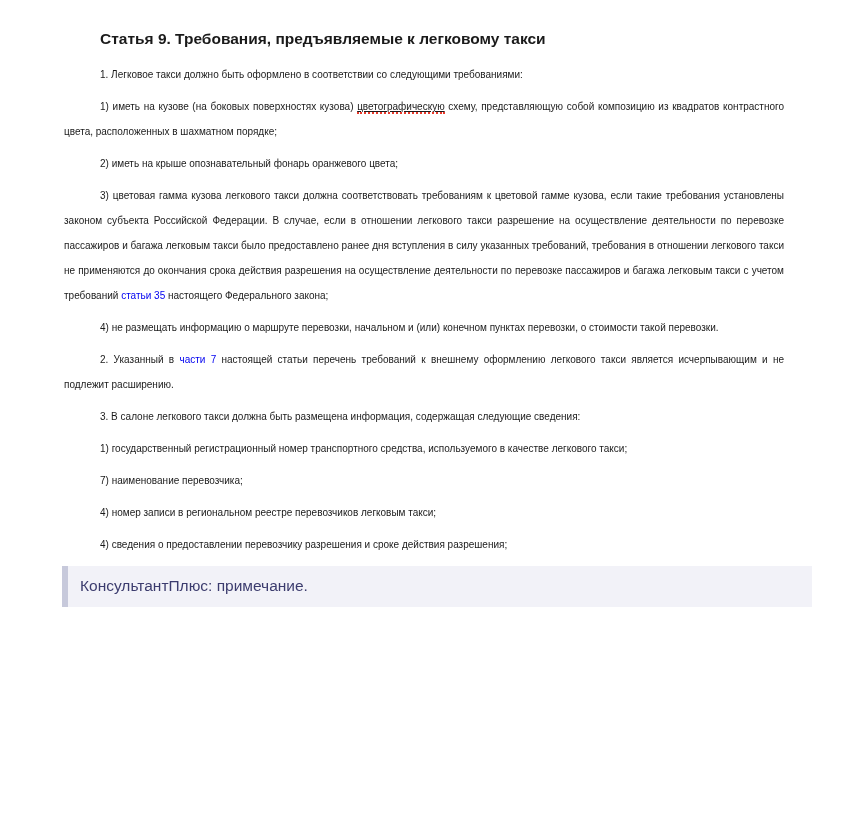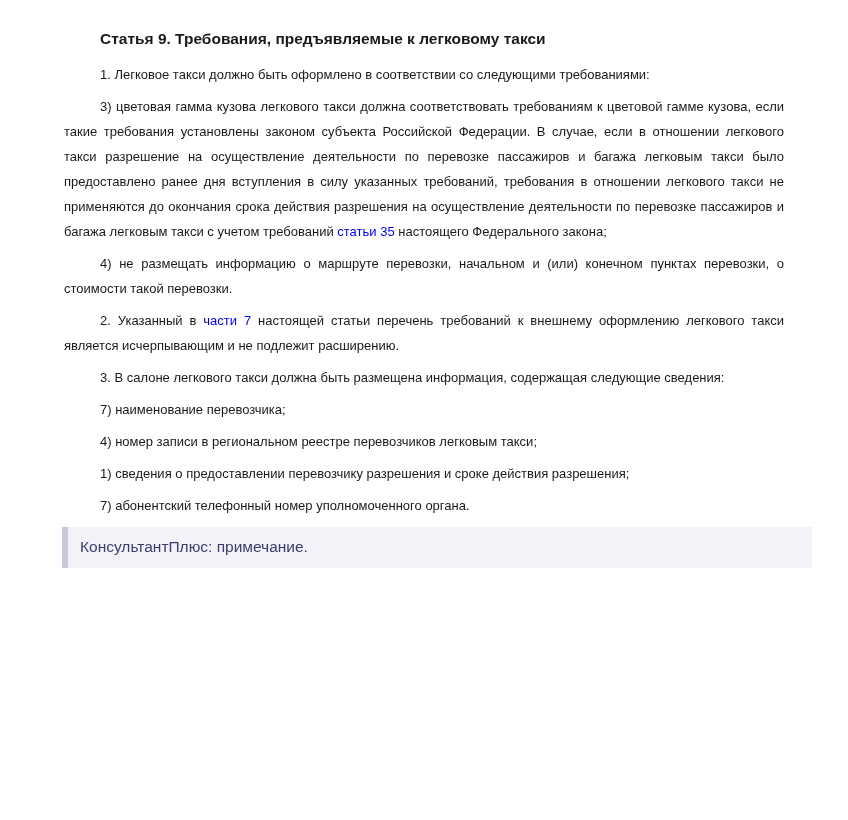--- a/index.html
+++ b/index.html
@@ -20,21 +20,21 @@
   }
   .title {
     font-size: 15.5px;
     font-weight: bold;
     line-height: 25px;
     text-indent: 36px;
     margin-bottom: 11px;
     color: #1a1a1a;
   }
   p.para {
-    font-size: 13px;
+    font-size: 10px;
     line-height: 25px;
     text-align: justify;
     text-indent: 36px;
     margin-bottom: 7px;
     color: #1a1a1a;
   }
   .link {
     color: #0000f0;
     cursor: pointer;
     text-decoration: none;
@@ -59,28 +59,30 @@
   .note-line { color: #3c3c6e; }
 </style>
 </head>
 <body>
 
 <div class="page">
   <div class="doc">
     <div class="title">Статья 9. Требования, предъявляемые к легковому такси</div>
     <div id="paragraphs">
         <p class="para"><span>1. Легковое такси должно быть оформлено в соответствии со следующими требованиями:</span></p>
+        <p class="para"><span>1) иметь на кузове (на боковых поверхностях кузова) </span><span class="uspell">цветографическую</span><span> схему, представляющую собой композицию из квадратов контрастного цвета, расположенных в шахматном порядке;</span></p>
+        <p class="para"><span>2) иметь на крыше опознавательный фонарь оранжевого цвета;</span></p>
         <p class="para"><span>3) цветовая гамма кузова легкового такси должна соответствовать требованиям к цветовой гамме кузова, если такие требования установлены законом субъекта Российской Федерации. В случае, если в отношении легкового такси разрешение на осуществление деятельности по перевозке пассажиров и багажа легковым такси было предоставлено ранее дня вступления в силу указанных требований, требования в отношении легкового такси не применяются до окончания срока действия разрешения на осуществление деятельности по перевозке пассажиров и багажа легковым такси с учетом требований </span><span class="link">статьи 35</span><span> настоящего Федерального закона;</span></p>
         <p class="para"><span>4) не размещать информацию о маршруте перевозки, начальном и (или) конечном пунктах перевозки, о стоимости такой перевозки.</span></p>
         <p class="para"><span>2. Указанный в </span><span class="link">части 7</span><span> настоящей статьи перечень требований к внешнему оформлению легкового такси является исчерпывающим и не подлежит расширению.</span></p>
         <p class="para"><span>3. В салоне легкового такси должна быть размещена информация, содержащая следующие сведения:</span></p>
+        <p class="para"><span>1) государственный регистрационный номер транспортного средства, используемого в качестве легкового такси;</span></p>
         <p class="para"><span>7) наименование перевозчика;</span></p>
         <p class="para"><span>4) номер записи в региональном реестре перевозчиков легковым такси;</span></p>
-        <p class="para"><span>1) сведения о предоставлении перевозчику разрешения и сроке действия разрешения;</span></p>
-        <p class="para"><span>7) абонентский телефонный номер уполномоченного органа.</span></p>
+        <p class="para"><span>4) сведения о предоставлении перевозчику разрешения и сроке действия разрешения;</span></p>
       </div>
   </div>
 
   <div class="note">
     <div class="note-line">КонсультантПлюс: примечание.</div>
 
   </div>
 </div>
 
 </body></html>

